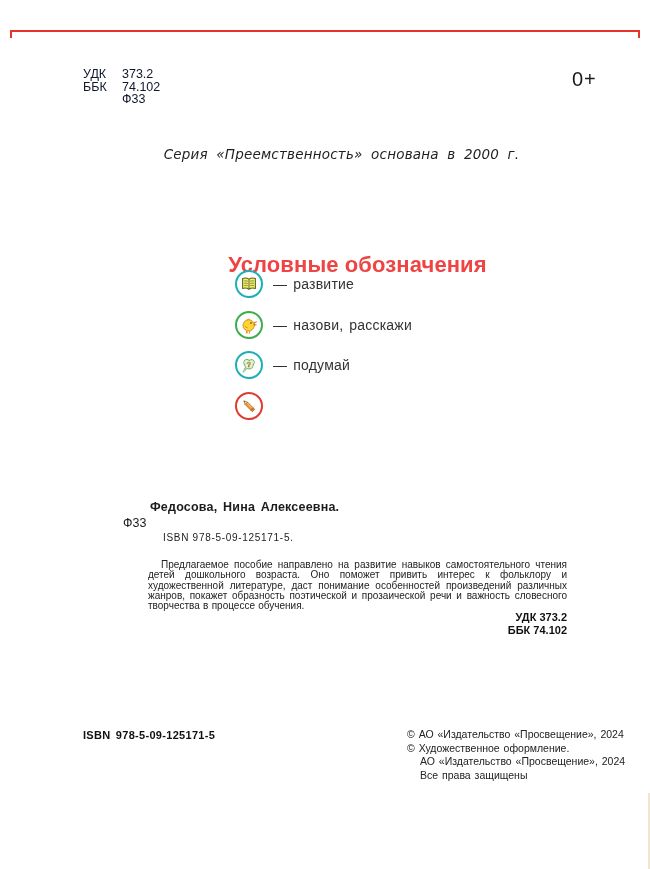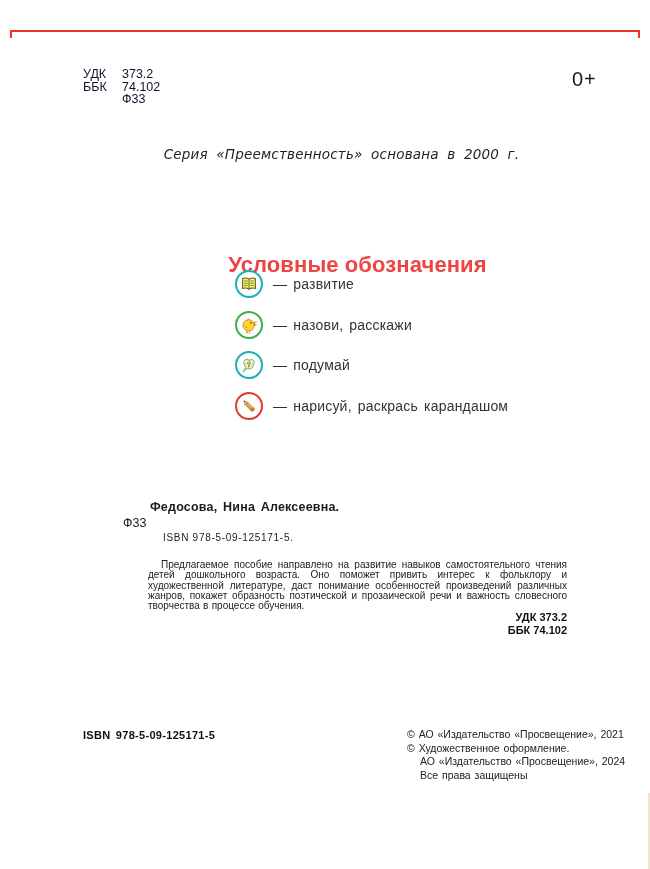--- a/index.html
+++ b/index.html
@@ -149,37 +149,36 @@
         <svg width="18" height="18" viewBox="0 0 24 24">
           <g transform="rotate(45 12 12)">
             <path d="M2.2 12 L7 9.7 L7 14.3 Z" fill="#f7ddba" stroke="#9a6b2f" stroke-width="0.9" stroke-linejoin="round"></path>
             <path d="M2.2 12 L4.3 11 L4.3 13 Z" fill="#6b4a1f"></path>
             <rect x="7" y="9.7" width="10.5" height="4.6" fill="#f59a23" stroke="#9a6b2f" stroke-width="0.9"></rect>
             <rect x="17.5" y="9.7" width="3" height="4.6" fill="#e2762a" stroke="#9a6b2f" stroke-width="0.9"></rect>
             <line x1="8" y1="11" x2="16.5" y2="11" stroke="#ffd79a" stroke-width="0.8"></line>
           </g>
         </svg>
       </span>
-      <span class="legend-label">— нарисуй, раскрась карандашом</span>
     </div>
 
   </div>
 
   <div class="bib-author">Федосова, Нина Алексеевна.</div>
   <div class="bib-code">Ф33</div>
   <div class="bib-isbn">ISBN 978-5-09-125171-5.</div>
   <div class="annotation">Предлагаемое пособие направлено на развитие навыков самостоятельного чтения детей дошкольного возраста. Оно поможет привить интерес к фольклору и художественной лите­ратуре, даст понимание особенностей произведений различных жанров, покажет образность поэтической и прозаической речи и важность словесного творчества в процессе обучения.</div>
 
   <div class="udk-right">
     <div>УДК 373.2</div>
     <div>ББК 74.102</div>
   </div>
 
   <div class="foot-isbn">ISBN 978-5-09-125171-5</div>
 
   <div class="copyright">
-    <div class="c-line">© АО «Издательство «Просвещение», 2021</div>
+    <div class="c-line">© АО «Издательство «Просвещение», 2024</div>
     <div class="c-line">© Художественное оформление.</div>
     <div class="c-line c-ind">АО «Издательство «Просвещение», 2024</div>
     <div class="c-line c-ind">Все права защищены</div>
   </div>
 
 </div>
 
 </body></html>

